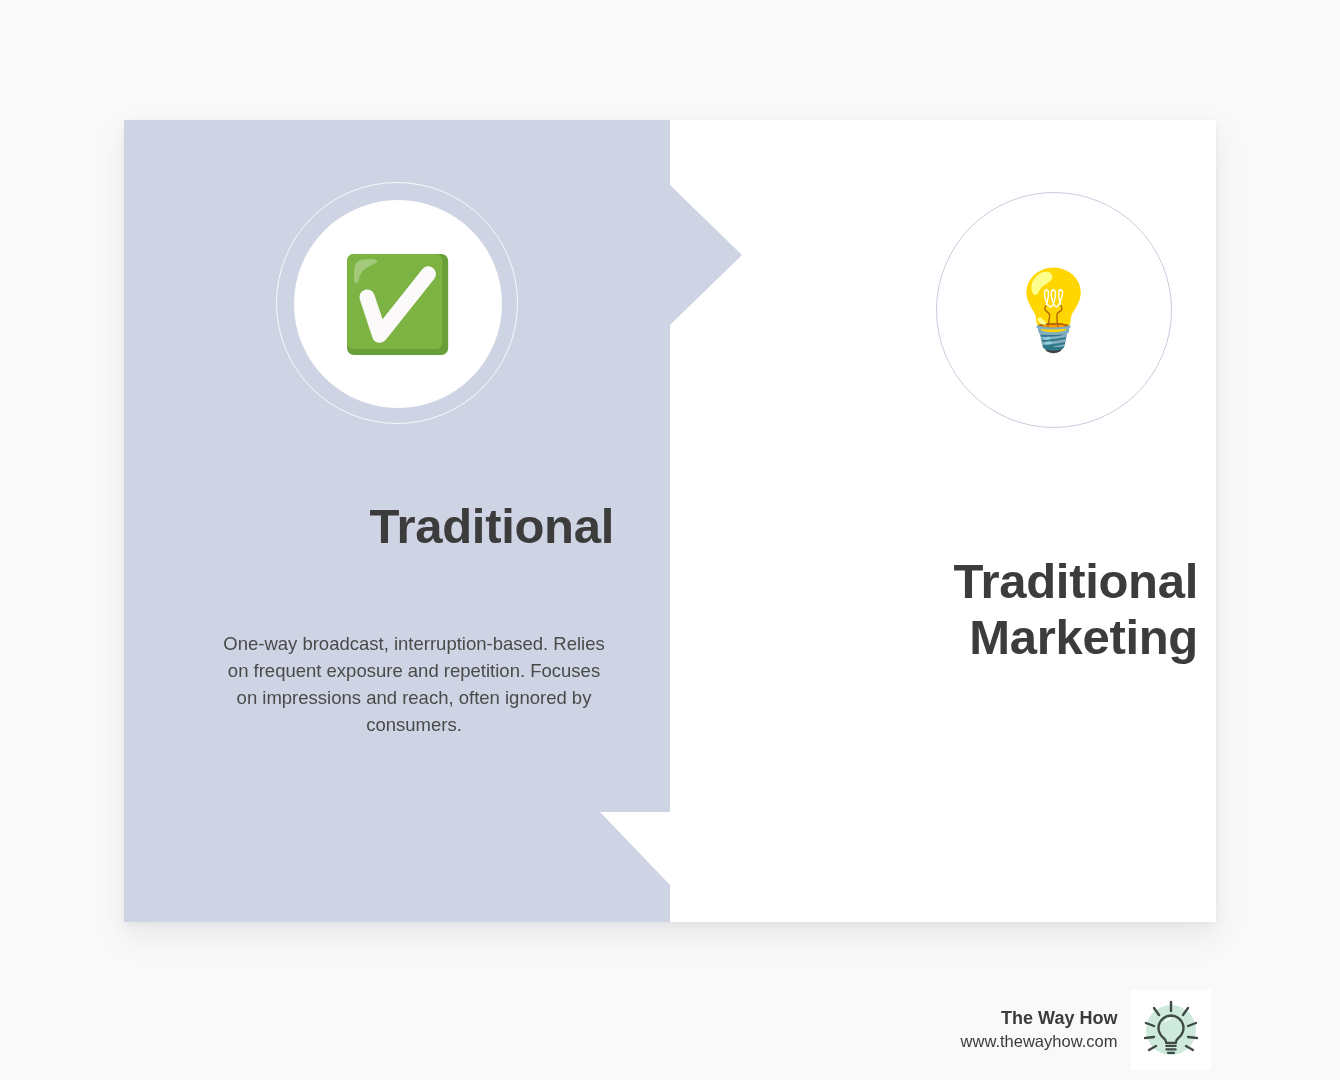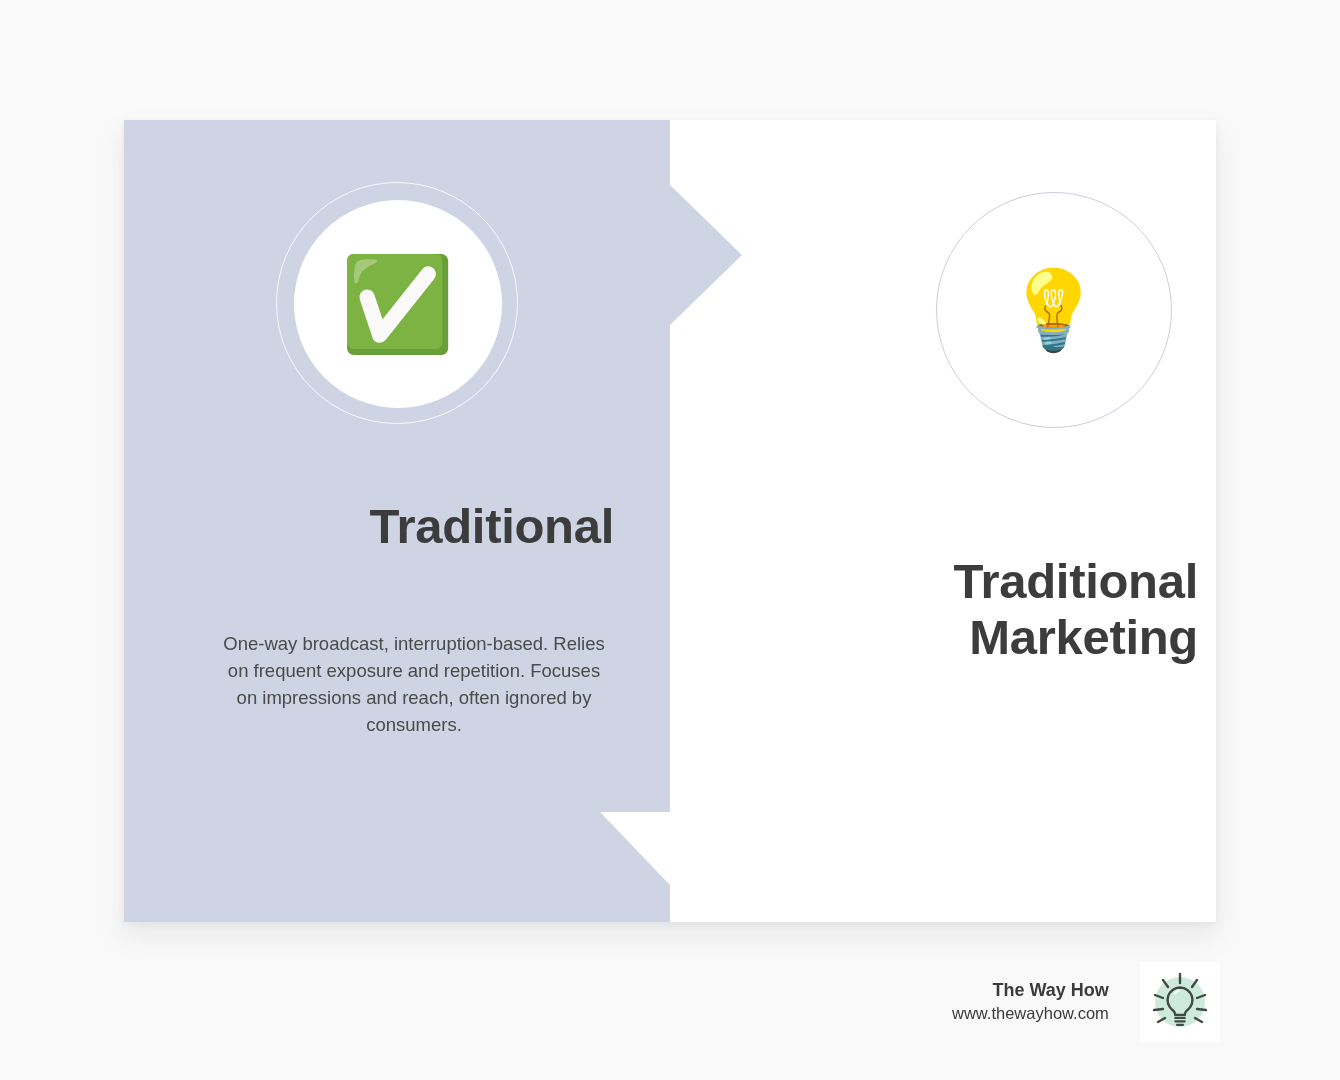--- a/index.html
+++ b/index.html
@@ -165,26 +165,26 @@
   #disruption-body {
     left: 110px;
     top: 510px;
     width: 392px;
   }
 
   
   #brand-footer {
     position: absolute;
     left: 952px;
-    top: 962px;
+    top: 990px;
     width: 268px;
     height: 80px;
     display: flex;
     align-items: center;
-    justify-content: space-between;
+    justify-content: center;
     gap: 14px;
   }
   #brand-text {
     text-align: right;
     line-height: 1.32;
   }
   #brand-name {
     font-size: 18px;
     font-weight: bold;
     color: #3b3b3b;

